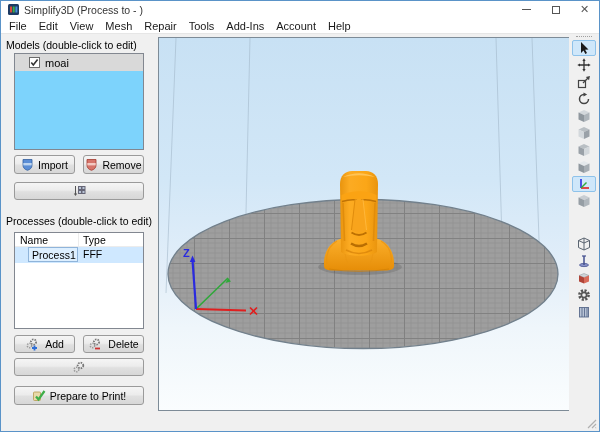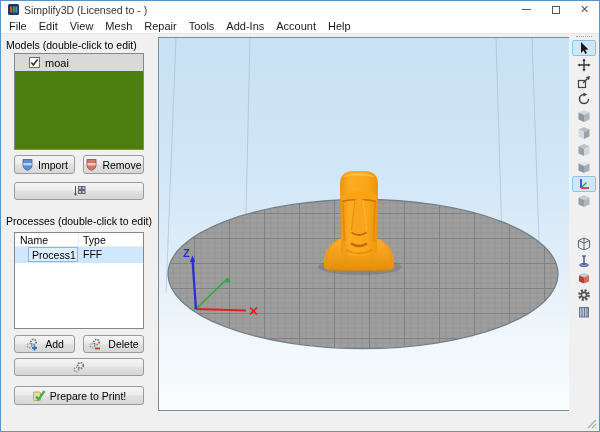--- a/index.html
+++ b/index.html
@@ -26,21 +26,21 @@
     padding-left:2px; font-size:11px; color:#1a1a1a; border-bottom:1px solid #e6e6e6; }
   .menu-item{ padding:0 6px; cursor:default; }
 
   
   .left-panel{ position:absolute; left:0; top:33px; width:157px; bottom:0; background:#f0f0f0; }
   .section-label{ position:absolute; left:5px; font-size:10.5px; color:#000; }
   .models-label{ top:5px; }
   .processes-label{ top:181px; }
 
   .models-list{ position:absolute; left:13px; top:19px; width:130px; height:97px;
-    background:#4d7c0f; border:1px solid #828790; }
+    background:#7dd3fc; border:1px solid #828790; }
   .model-row{ height:17px; background:#d9d9d9; display:flex; align-items:center; padding-left:14px; }
   .model-row .chk{ width:11px; height:11px; margin-right:5px; display:block; }
   .model-row .lbl{ font-size:11px; color:#000; }
 
   .btn{ display:flex; align-items:center; justify-content:center; gap:4px;
     font-size:10.5px; color:#000; border:1px solid #9a9a9a; border-radius:3px;
     background:linear-gradient(180deg,#f5f5f5 0%,#ececec 45%,#e0e0e0 55%,#d7d7d7 100%); cursor:default; }
   .btn svg{ flex:0 0 auto; }
   .row-btns{ position:absolute; left:13px; width:130px; display:flex; justify-content:space-between; }
   .row1{ top:121px; } .row1 .btn{ width:61px; height:19px; }
@@ -81,21 +81,21 @@
 
 <div class="window">
 
   <div class="titlebar">
     <svg class="app-icon" viewBox="0 0 11 11">
       <rect x="0" y="0" width="11" height="11" rx="1.5" fill="#1d3a63"></rect>
       <rect x="2" y="2.5" width="2" height="6" fill="#d8453e"></rect>
       <rect x="4.7" y="2.5" width="2" height="6" fill="#3fae49"></rect>
       <rect x="7.4" y="2.5" width="2" height="6" fill="#4a90d9"></rect>
     </svg>
-    <span class="title-text">Simplify3D (Licensed to - )</span>
+    <span class="title-text">Simplify3D (Process to - )</span>
     <div class="win-controls">
       <div class="win-btn">
           <span class="min-glyph"></span>
         </div>
       <div class="win-btn">
           <span class="max-glyph"></span>
         </div>
       <div class="win-btn">
           <span class="close-glyph">✕</span>
         </div>

